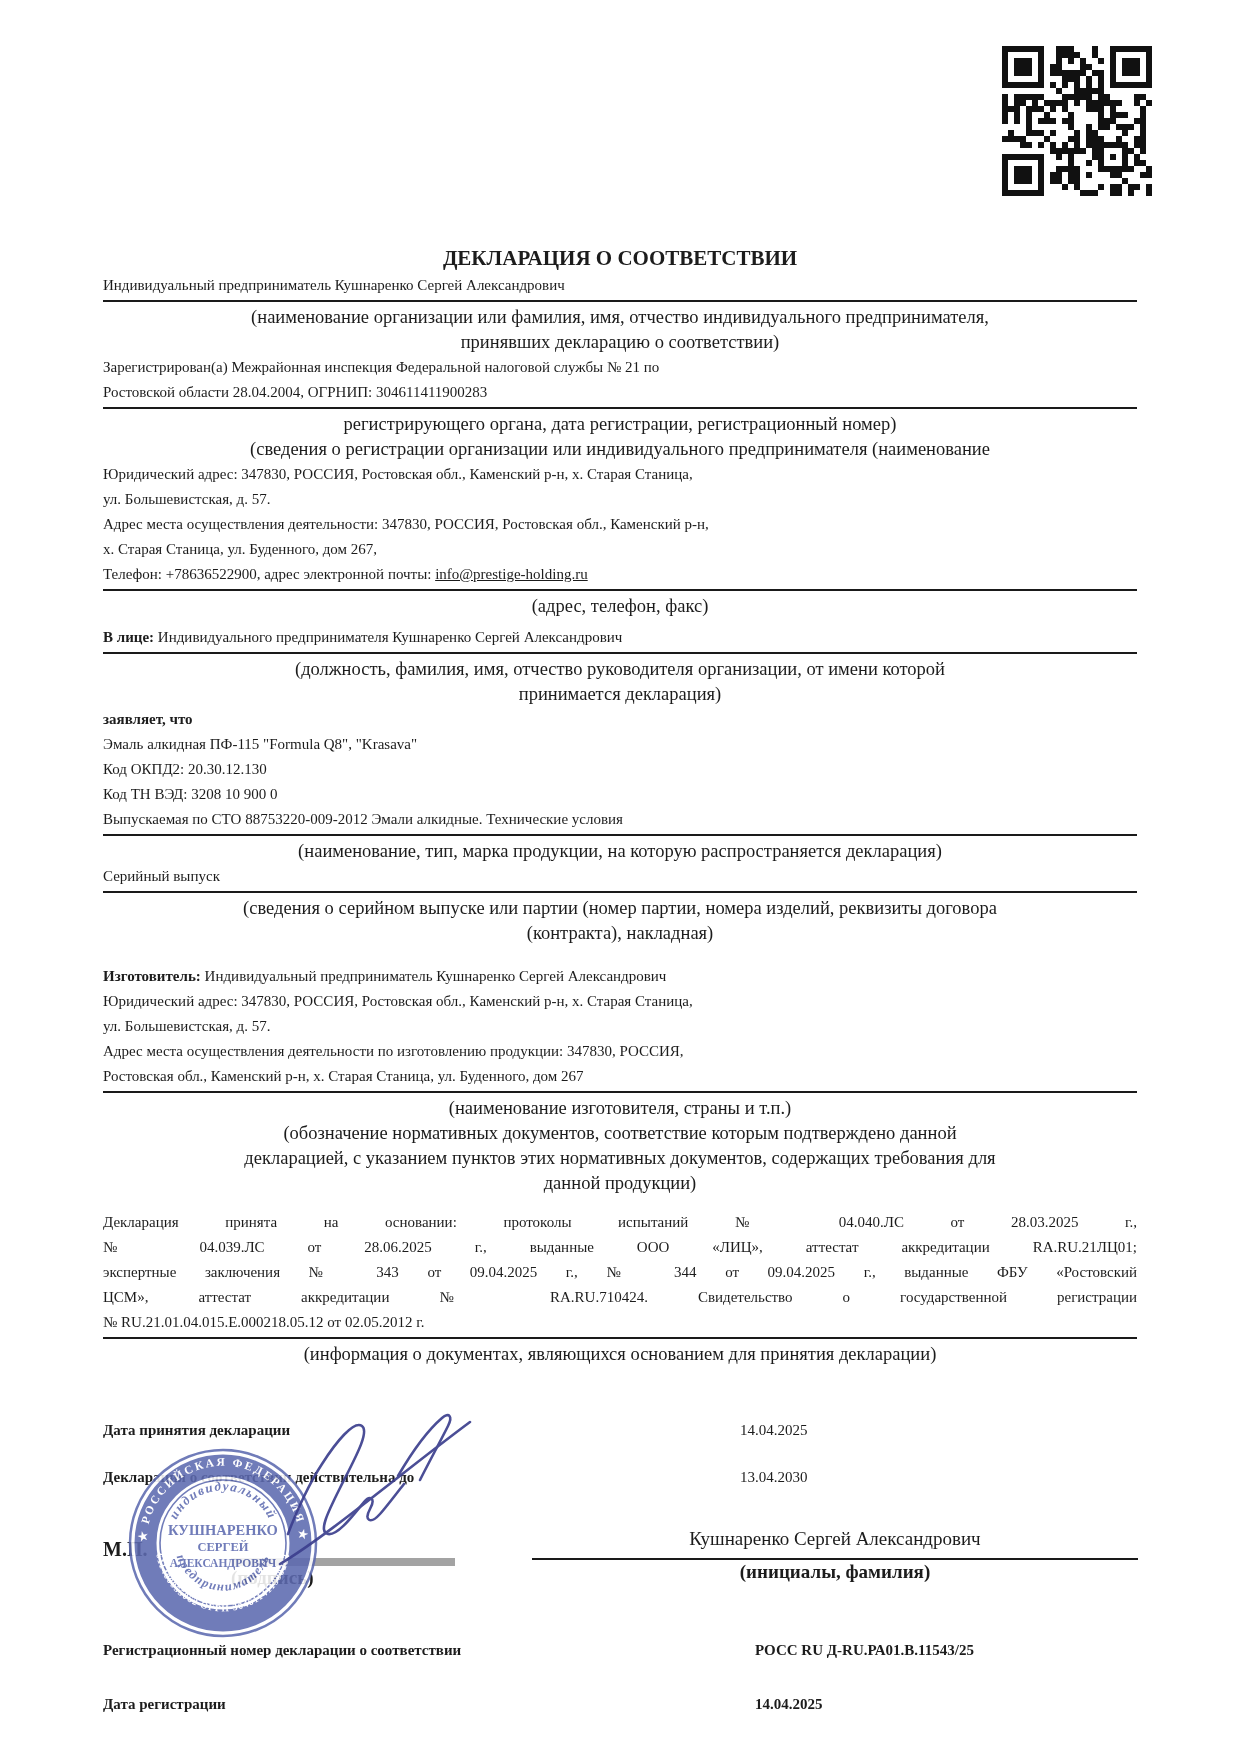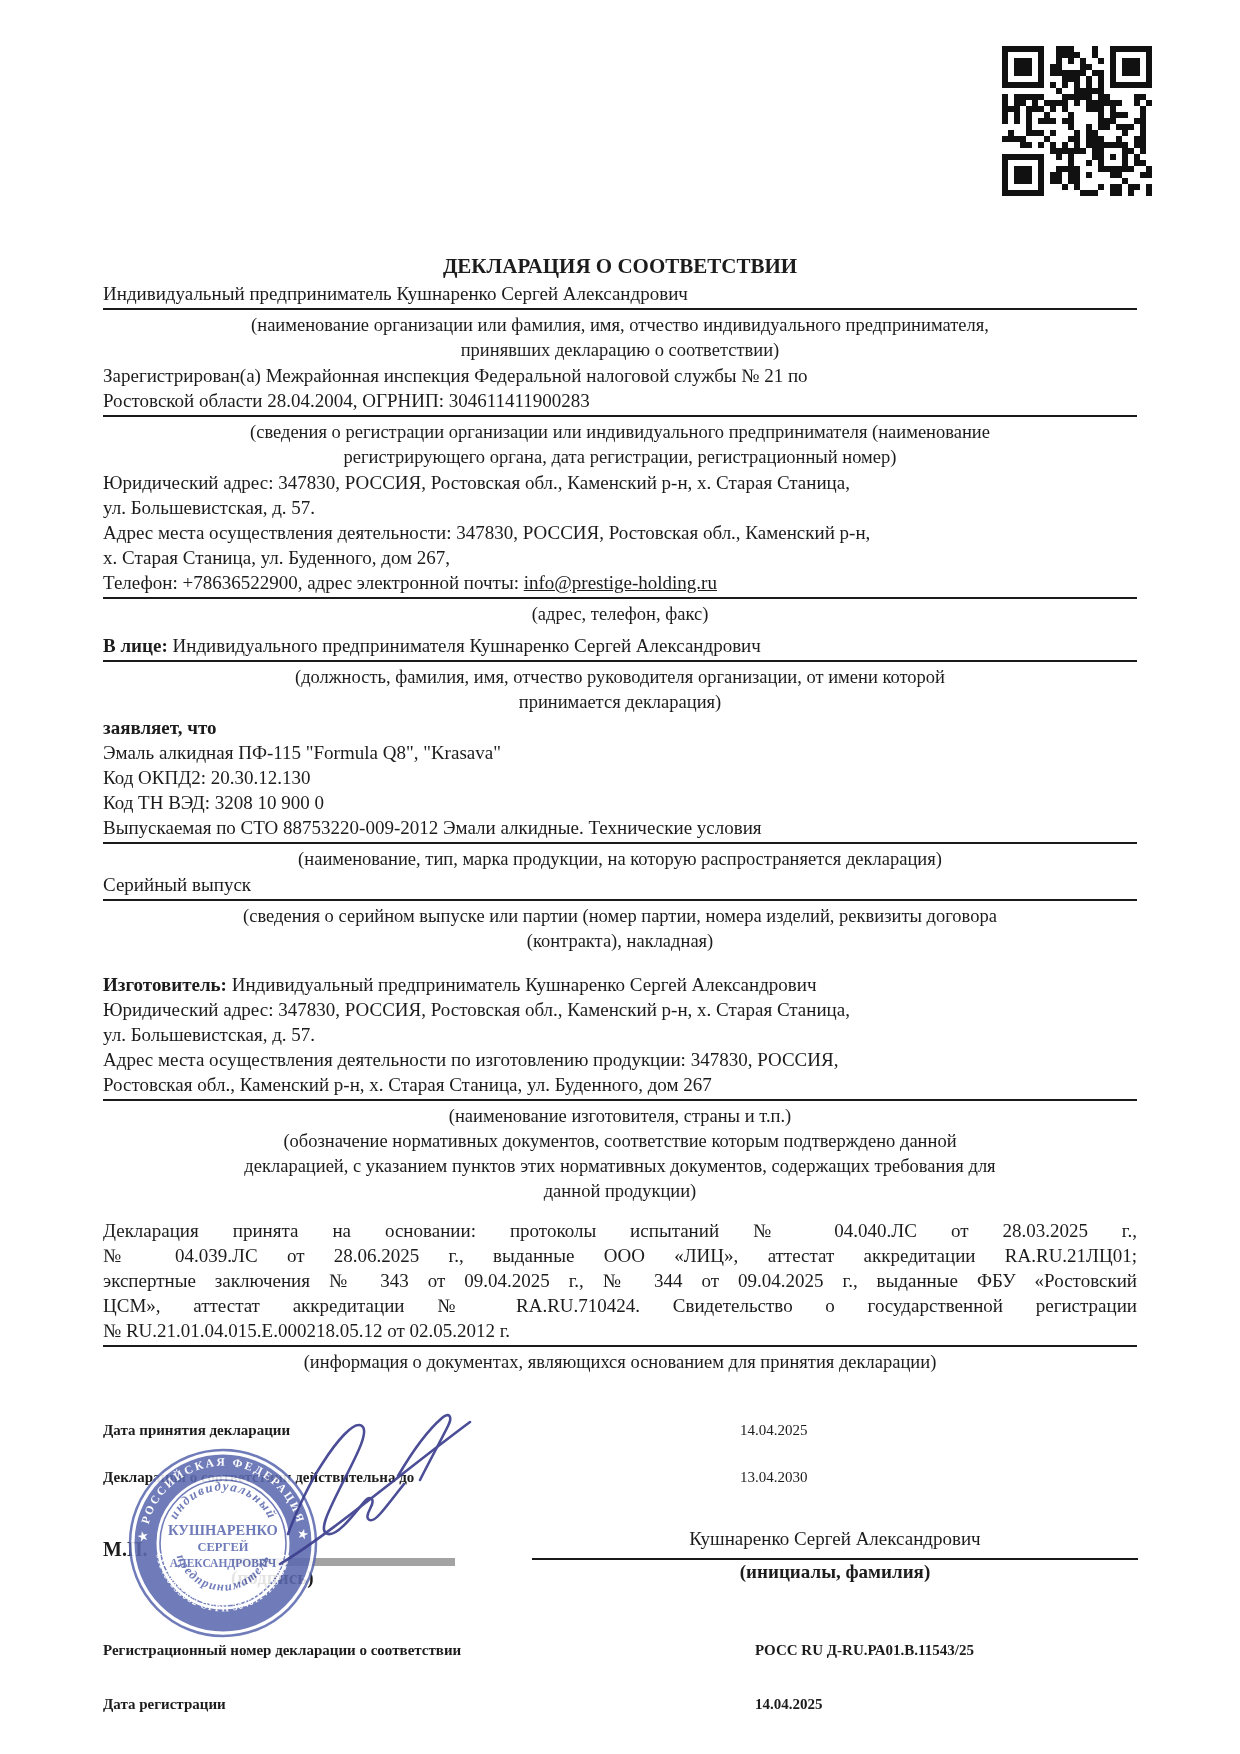--- a/index.html
+++ b/index.html
@@ -1,19 +1,19 @@
 <!DOCTYPE html>
 <html lang="ru"><head>
 <meta charset="utf-8">
 <style>
   html,body{margin:0;padding:0;background:#ffffff;}
   .page{position:relative;width:1240px;height:1754px;background:#fff;overflow:hidden;
         font-family:"Liberation Serif","DejaVu Serif",serif;color:#1c1c1c;}
-  .content{position:absolute;left:103px;top:243px;width:1034px;margin-top:8px;}
-  .line{font-size:19px;line-height:25px;white-space:nowrap;}
+  .content{position:absolute;left:103px;top:243px;width:1034px;}
+  .line{font-size:15px;line-height:25px;white-space:nowrap;}
   .wrap{white-space:normal;}
   .cap{font-size:18.5px;line-height:25px;text-align:center;white-space:normal;}
   .bold{font-weight:bold;}
   .title{font-size:21px;font-weight:bold;text-align:center;line-height:30px;height:30px;}
   .ul{border-bottom:2px solid #1a1a1a;padding-bottom:2px;margin-bottom:3px;}
   .jl{text-align:justify;text-align-last:justify;white-space:normal;}
   .sp18{height:18px;} .sp14{height:14px;} .mt6{margin-top:6px;}
   .email{text-decoration:underline;}
   
   .bottom{position:absolute;left:103px;top:1418px;width:1034px;height:336px;}
@@ -257,22 +257,22 @@
 
   <div class="content">
     <div class="title">ДЕКЛАРАЦИЯ О СООТВЕТСТВИИ</div>
 
     <div class="line ul">Индивидуальный предприниматель Кушнаренко Сергей Александрович</div>
     <div class="cap">(наименование организации или фамилия, имя, отчество индивидуального предпринимателя,</div>
     <div class="cap">принявших декларацию о соответствии)</div>
 
     <div class="line">Зарегистрирован(а) Межрайонная инспекция Федеральной налоговой службы № 21 по</div>
     <div class="line ul">Ростовской области 28.04.2004, ОГРНИП: 304611411900283</div>
+    <div class="cap">регистрирующего органа, дата регистрации, регистрационный номер)</div>
     <div class="cap">(сведения о регистрации организации или индивидуального предпринимателя (наименование</div>
-    <div class="cap">регистрирующего органа, дата регистрации, регистрационный номер)</div>
 
     <div class="line">Юридический адрес: 347830, РОССИЯ, Ростовская обл., Каменский р-н, х. Старая Станица,</div>
     <div class="line">ул. Большевистская, д. 57.</div>
     <div class="line">Адрес места осуществления деятельности: 347830, РОССИЯ, Ростовская обл., Каменский р-н,</div>
     <div class="line">х. Старая Станица, ул. Буденного, дом 267,</div>
     <div class="line ul"><span>Телефон: +78636522900, адрес электронной почты: </span><span class="email">info@prestige-holding.ru</span></div>
     <div class="cap">(адрес, телефон, факс)</div>
 
     <div class="line ul mt6"><span class="bold">В лице:</span><span> Индивидуального предпринимателя Кушнаренко Сергей Александрович</span></div>
     <div class="cap">(должность, фамилия, имя, отчество руководителя организации, от имени которой</div>

